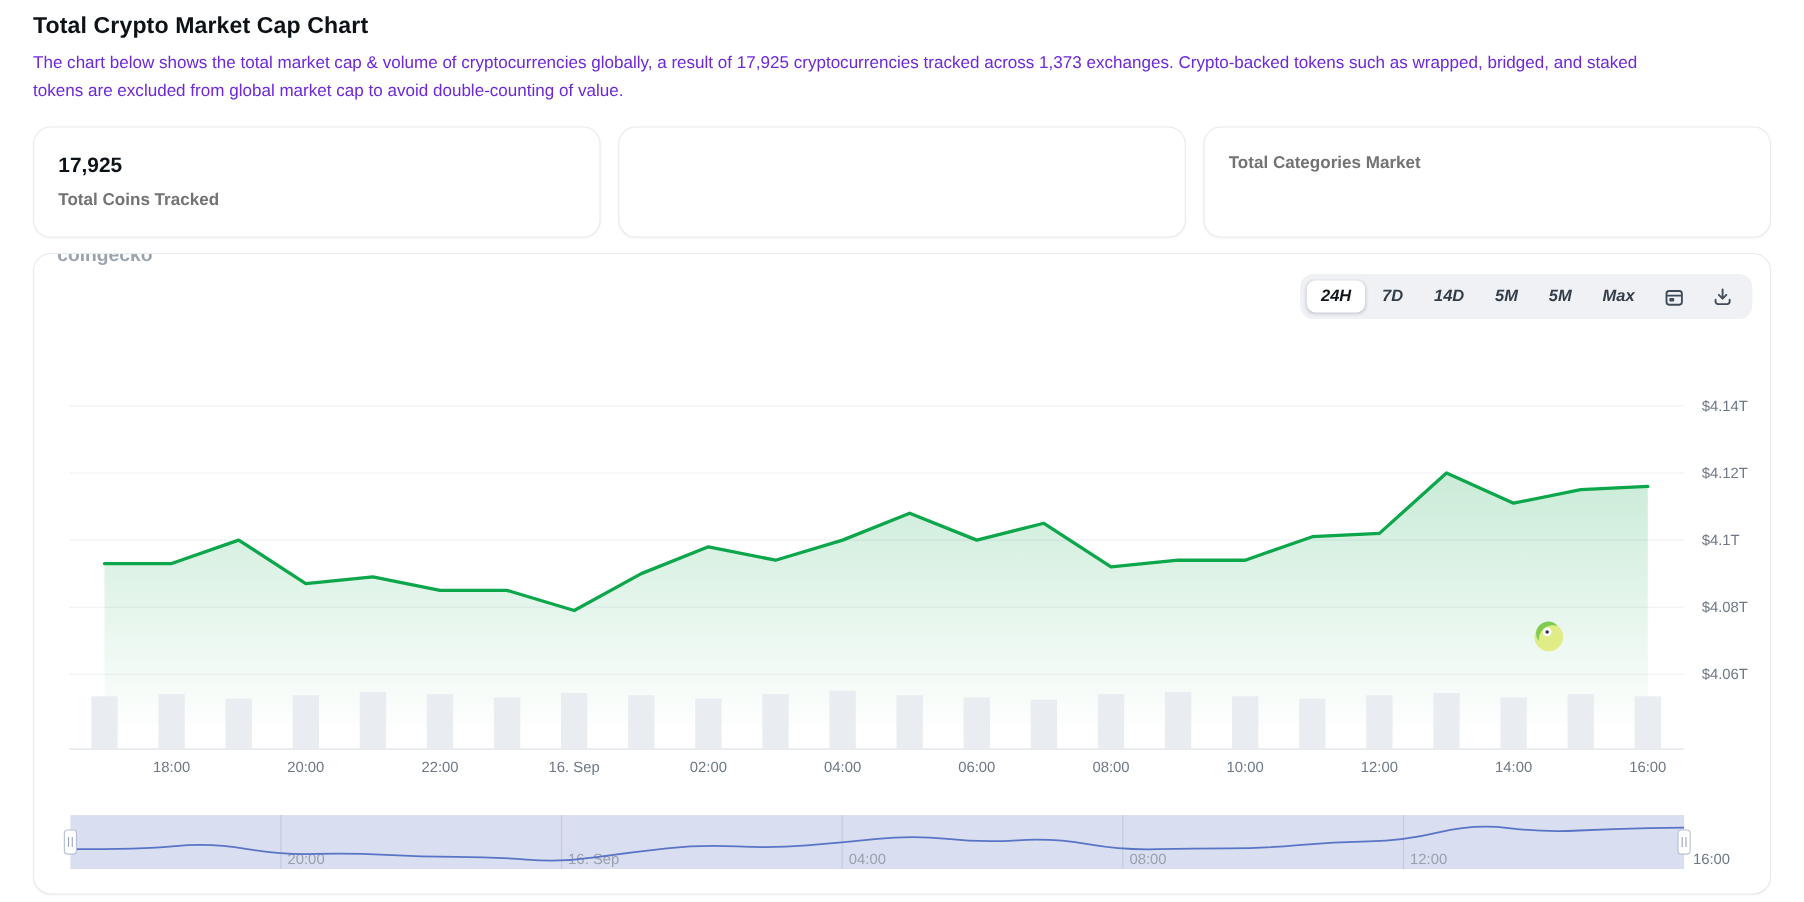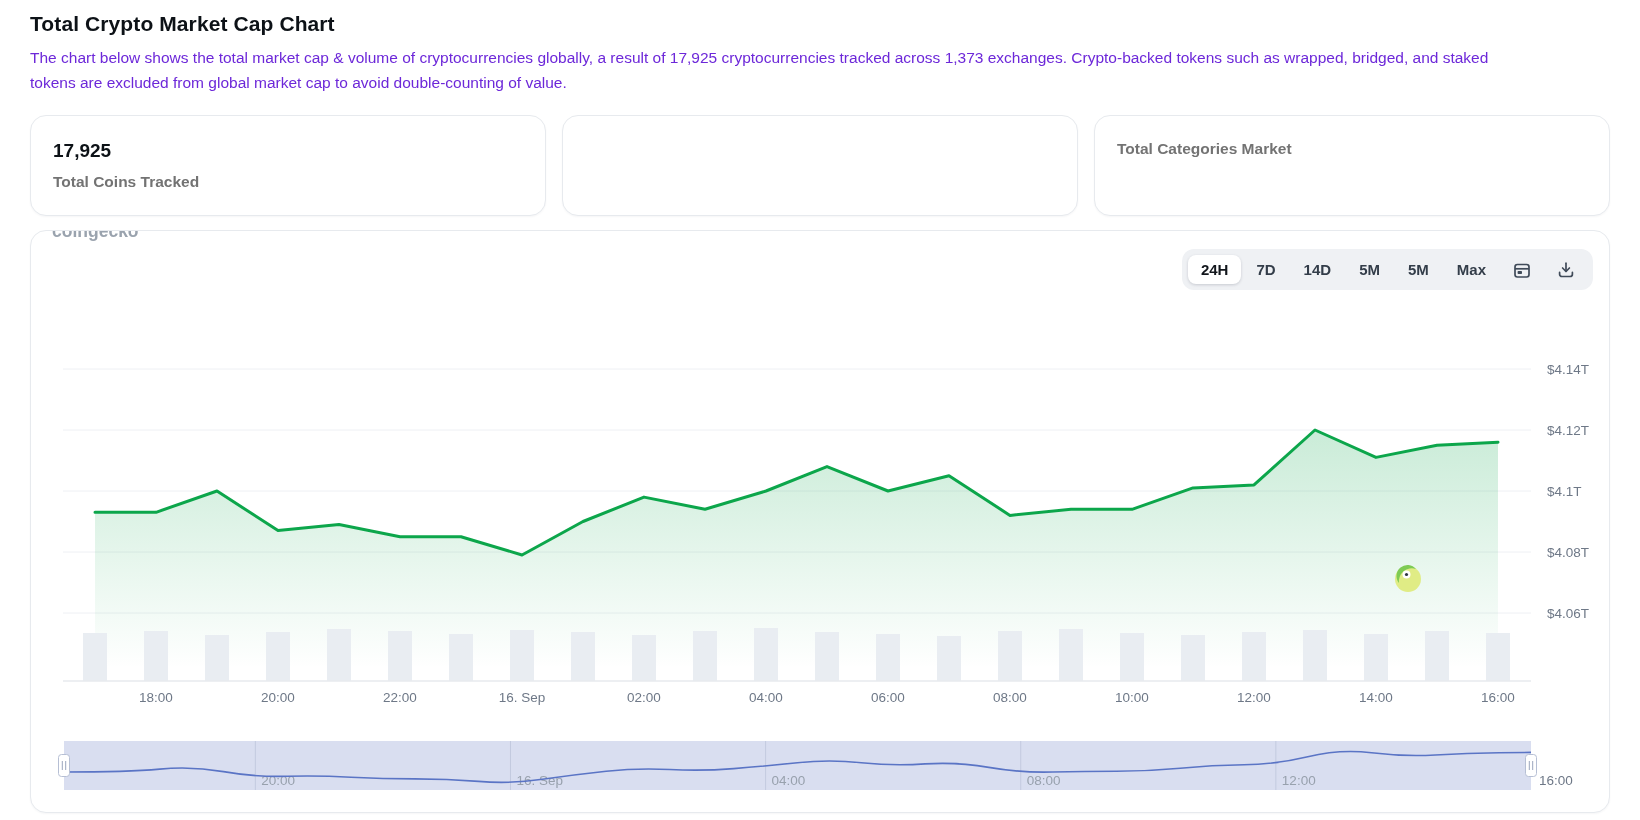--- a/index.html
+++ b/index.html
@@ -11,21 +11,21 @@
   .stats-row { display:flex; gap:16px; margin-bottom:14px; }
   .stat-card { flex:1; height:101px; background:#fff; border:1px solid #e7eaee; border-radius:16px;
                padding:24px 22px 0 22px; box-shadow:0 1px 2px rgba(20,30,50,0.04); }
   .stat-value { font-size:19px; font-weight:700; color:#0d1217; margin-bottom:11px; }
   .stat-label { font-size:15.5px; font-weight:700; color:#737373; }
   .chart-card { position:relative; height:583px; background:#fff; border:1px solid #e7eaee;
                 border-radius:16px; box-shadow:0 1px 2px rgba(20,30,50,0.04); overflow:hidden; }
   .toolbar { position:absolute; top:18px; right:16px; height:41px; background:#eff1f4;
              border-radius:12px; display:flex; align-items:center; padding:4px 6px; gap:2px; z-index:2; }
   .range-btn { font-size:15px; font-weight:600; color:#333d49; padding:6px 13px; border:none;
-               background:transparent; border-radius:8px; cursor:pointer; font-family:inherit; }
+               background:transparent; border-radius:8px; cursor:pointer; font-family:inherit;font-style:italic; }
   .range-btn.active { background:#ffffff; color:#12161c; box-shadow:0 1px 3px rgba(20,30,50,0.18); }
   .icon-btn { border:none; background:transparent; padding:4px 11px; cursor:pointer; display:flex; align-items:center; }
   .icon-btn svg { display:block; }
   #chart-svg { position:absolute; left:0; top:0; }
 </style>
 </head>
 <body>
 
 <div class="page">
   <h1 class="page-title">Total Crypto Market Cap Chart</h1>

